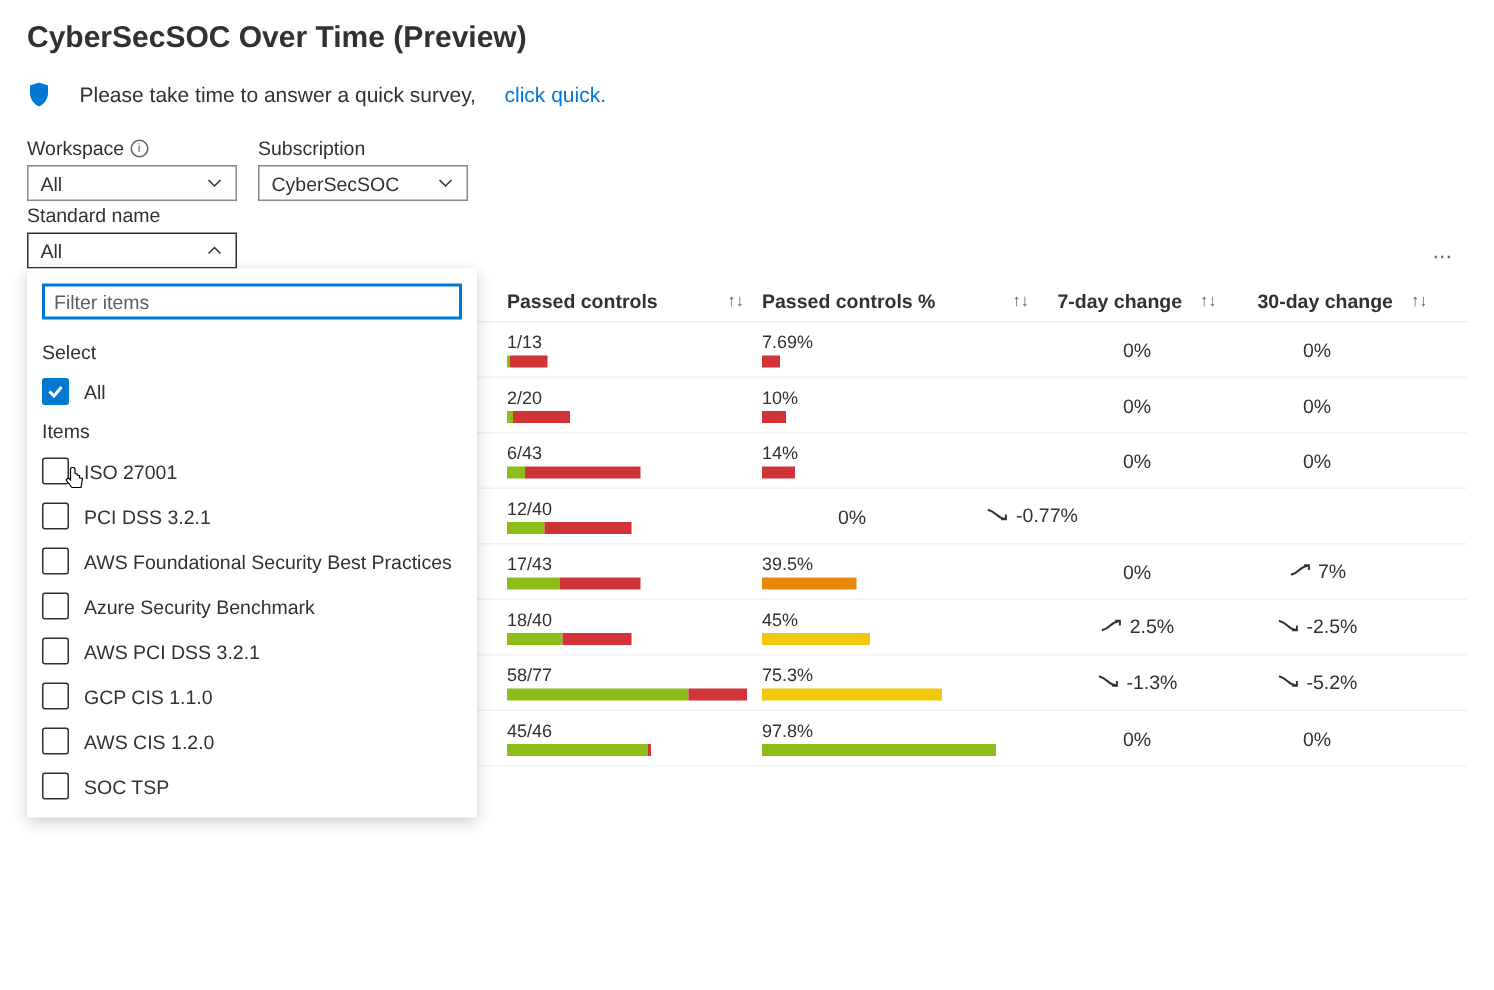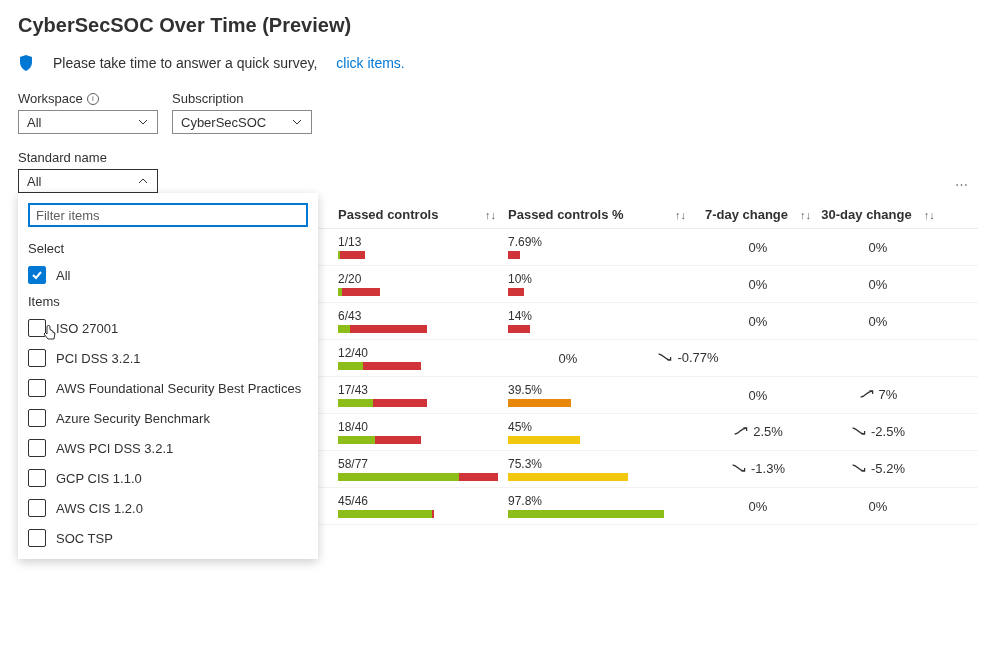--- a/index.html
+++ b/index.html
@@ -1,21 +1,21 @@
 <!DOCTYPE html>
 <html><head>
 <meta charset="utf-8">
 <style>
 * { box-sizing: border-box; margin: 0; padding: 0; }
 body { font-family: "Segoe UI", -apple-system, sans-serif; font-size: 13px; color: #323130; background: #fff; width: 996px; height: 660px; overflow: hidden; padding: 14px 18px; }
 .title { font-size: 20px; font-weight: 600; margin-bottom: 18px; }
 .banner { display: flex; align-items: center; gap: 19px; margin-bottom: 20px; font-size: 14px; }
 .shield { width: 16px; height: 16px; color: #0078d4; }
 .banner a { color: #0078d4; text-decoration: none; }
-.filters { display: flex; gap: 14px; margin-bottom: 16px; }
+.filters { display: flex; gap: 14px; margin-bottom: 2px; }
 .filter-group { display: flex; flex-direction: column; gap: 4px; }
 .filter-label { font-size: 13px; display: flex; align-items: center; gap: 4px; }
 .info-icon { width: 12px; height: 12px; border: 1px solid #605e5c; border-radius: 50%; display: inline-flex; align-items: center; justify-content: center; font-size: 8px; color: #605e5c; }
 .dropdown { position: relative; border: 1px solid #8a8886; background: #fff; height: 24px; min-width: 140px; display: flex; align-items: center; justify-content: space-between; padding: 0 8px; cursor: pointer; font-size: 13px; }
 .dropdown.open { border-color: #323130; }
 .chev { width: 12px; height: 12px; }
 .std-container { position: relative; width: 140px; }
 .popup { position: absolute; top: 24px; left: 0; width: 300px; background: #fff; box-shadow: 0 3px 10px rgba(0,0,0,.2); z-index: 10; padding: 10px 0 6px; }
 .filter-input { margin: 0 10px 10px; width: calc(100% - 20px); height: 24px; border: 2px solid #0078d4; padding: 0 6px; font-size: 13px; outline: none; }
 .filter-input::placeholder { color: #605e5c; }
@@ -25,21 +25,21 @@
 .checkbox.checked { background: #0078d4; border-color: #0078d4; }
 .checkbox.checked svg { color: #fff; }
 .cursor-hand { position: absolute; left: 24px; top: 12px; width: 16px; height: 16px; pointer-events: none; }
 .table-area { position: relative; margin-top: 8px; }
 .table-headers { display: flex; align-items: center; border-bottom: 1px solid #edebe9; padding: 6px 0; font-size: 13px; font-weight: 600; }
 .th { display: flex; align-items: center; gap: 4px; }
 .th-name { width: 320px; padding-left: 4px; }
 .th-passed { width: 170px; }
 .th-pct { width: 190px; }
 .th-7 { width: 120px; justify-content: center; }
-.th-30 { width: 120px; justify-content: center; }
+.th-30 { width: 120px; justify-content: center; margin-left: 17px; }
 .sort-icons { color: #605e5c; font-size: 11px; display: flex; gap: 1px; }
 .dots { margin-left: auto; color: #605e5c; letter-spacing: 2px; padding-right: 8px; cursor: pointer; position: absolute; right: 0; top: -24px; }
 .row { display: flex; align-items: center; border-bottom: 1px solid #f3f2f1; height: 37px; font-size: 13px; }
 .cell-name { width: 320px; padding-left: 4px; }
 .cell-passed { width: 170px; }
 .cell-pct { width: 190px; }
 .cell-7 { width: 120px; text-align: center; }
 .cell-30 { width: 120px; text-align: center; }
 .bar-wrap { display: flex; flex-direction: column; gap: 2px; }
 .bar-label { font-size: 12px; }
@@ -52,21 +52,21 @@
 </head>
 <body>
 
 <h1 class="title">CyberSecSOC Over Time (Preview)</h1>
 
 <div class="banner">
   <svg class="shield" viewBox="0 0 16 16" fill="currentColor">
       <path d="M8 0l6 2v5c0 4-2.5 7.5-6 9-3.5-1.5-6-5-6-9V2l6-2z"></path>
     </svg>
   <span>Please take time to answer a quick survey, </span>
-  <a href="#">click items.</a>
+  <a href="#">click quick.</a>
 </div>
 
 <div class="filters">
   <div class="filter-group">
     <div class="filter-label">
       <span>Workspace</span>
       <span class="info-icon">i</span>
     </div>
     <div class="dropdown">
       <span>All</span>

